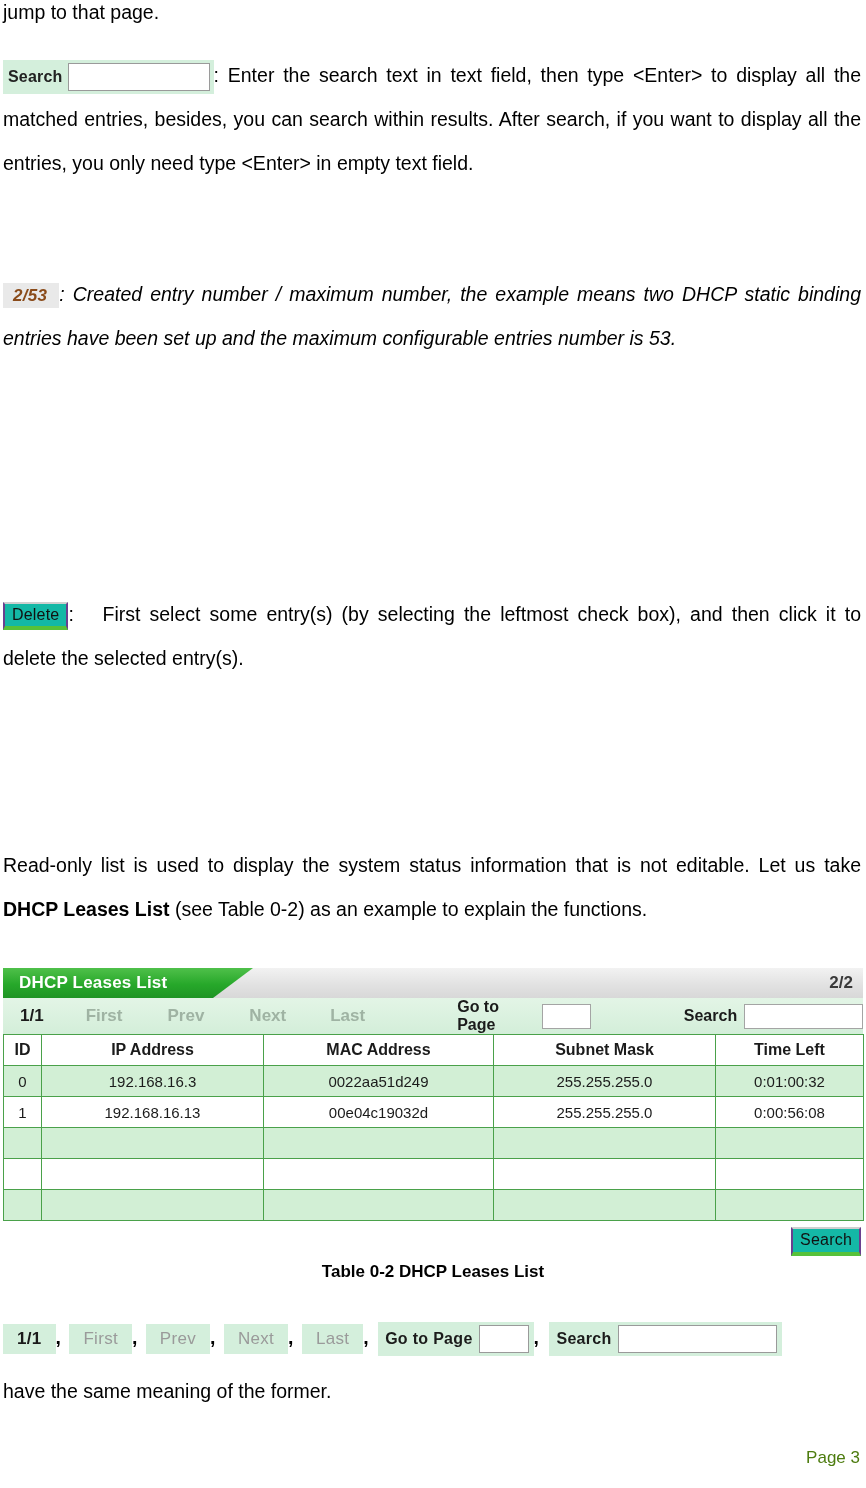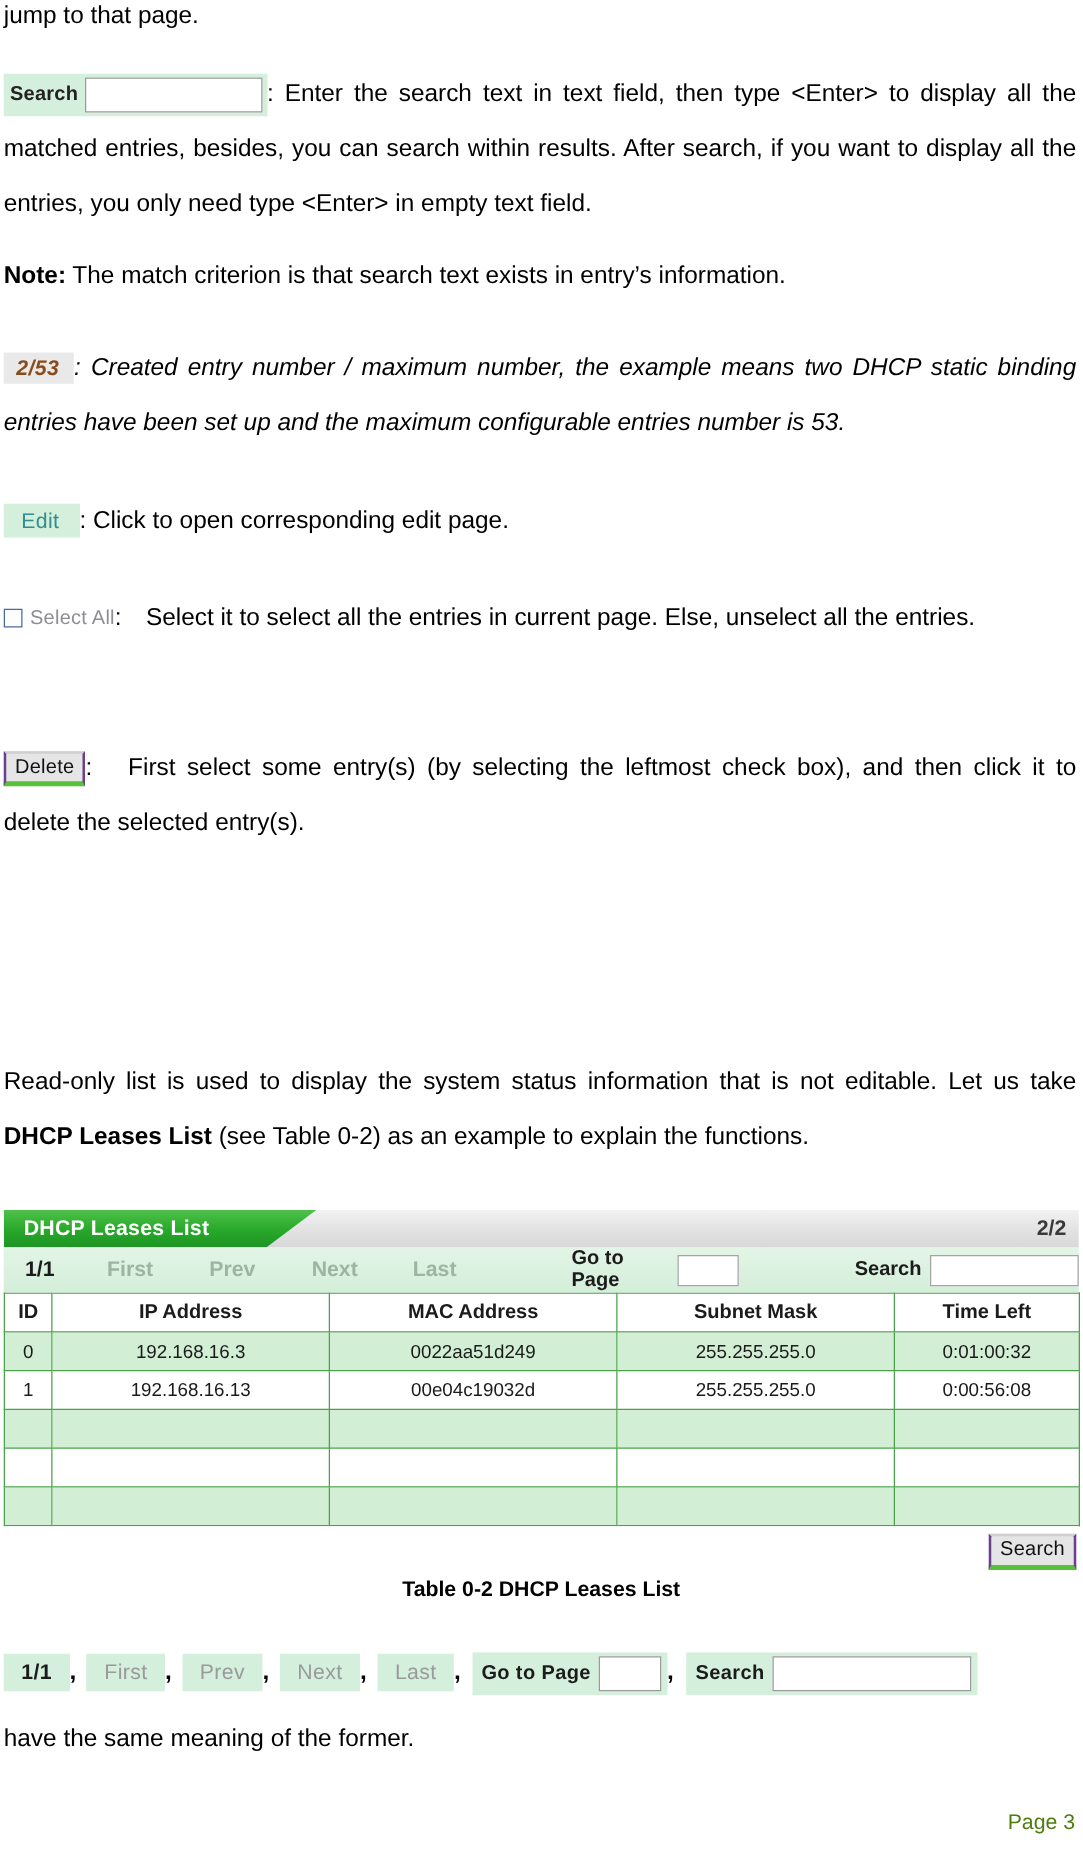--- a/index.html
+++ b/index.html
@@ -103,21 +103,21 @@
     font-size: 16px;
     color: #8d8d93;
     letter-spacing: .2px;
   }
 
   
   .btn3d {
     display: inline-block;
     font-size: 16px;
     color: #111;
-    background: #e5e5e5;
+    background: #14b8a6;
     padding: 2px 7px 3px 7px;
     border-top: 2px solid #cfcfcf;
     border-left: 2px solid #6a3f8f;
     border-right: 2px solid #6a3f8f;
     border-bottom: 4px solid #57c13a;
     line-height: 1.1;
     letter-spacing: .2px;
   }
 
   
@@ -293,44 +293,28 @@
 
   <div style="position:absolute; left:3px; top:53px; width:858px;">
     <p class="para justify" style="text-indent:0;">
       <span class="chip w-search">
           <span class="lbl">Search</span>
           <span class="box"></span>
         </span><span>: Enter the search text in text field, then type &lt;Enter&gt; to display all the matched entries, besides, you can search within results. After search, if you want to display all the entries, you only need type &lt;Enter&gt; in empty text field.</span>
     </p>
   </div>
 
-  <p class="para" style="position:absolute; left:3px; top:198px;">
-    <span class="bold">Note:</span><span> The match criterion is that search text exists in entry’s information.</span>
-  </p>
 
   <div style="position:absolute; left:3px; top:272px; width:858px;font-style:italic;">
     <p class="para justify">
       <span class="chip w-count">2/53</span><span>: Created entry number / maximum number, the example means two DHCP static binding entries have been set up and the maximum configurable entries number is 53.</span>
     </p>
   </div>
 
-  <div style="position:absolute; left:3px; top:394px; width:858px;">
-    <p class="para">
-      <span class="chip w-edit">Edit</span><span>: Click to open corresponding edit page.</span>
-    </p>
-  </div>
-
-  <div style="position:absolute; left:3px; top:472px; width:858px;">
-    <p class="para justify">
-      <span class="chip w-selectall">
-          <span class="cb"></span>
-          <span class="lbl">Select All</span>
-        </span><span>: Select it to select all the entries in current page. Else, unselect all the entries.</span>
-    </p>
-  </div>
+
 
   <div style="position:absolute; left:3px; top:592px; width:858px;">
     <p class="para justify">
       <span class="chip btn3d">Delete</span><span>:  First select some entry(s) (by selecting the leftmost check box), and then click it to delete the selected entry(s).</span>
     </p>
   </div>
 
 
   <p class="para justify" style="position:absolute; left:3px; top:843px; width:858px;">
     <span>Read-only list is used to display the system status information that is not editable. Let us take </span><span class="bold">DHCP Leases List</span><span> (see Table 0-2) as an example to explain the functions.</span>

